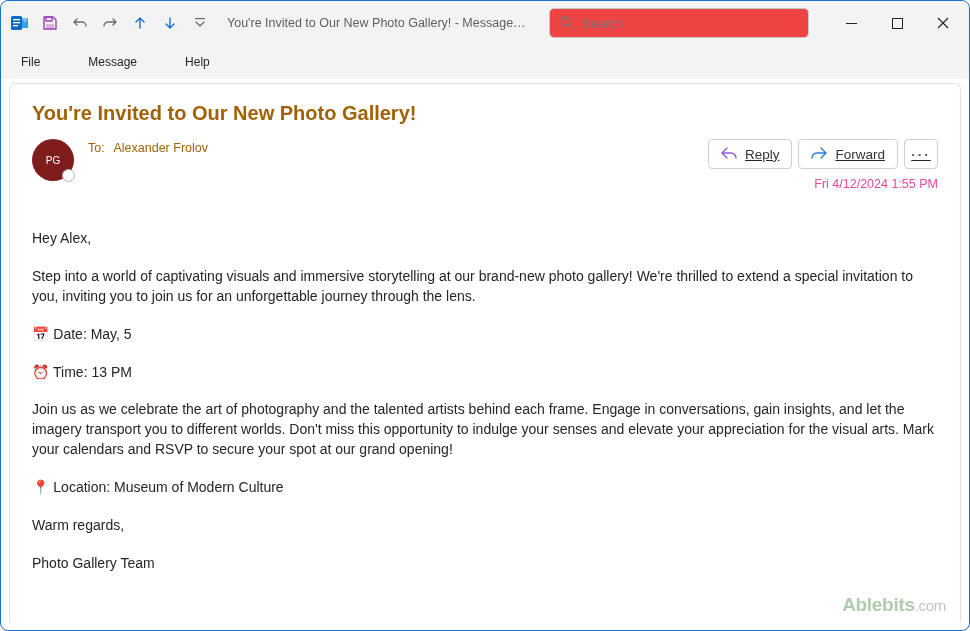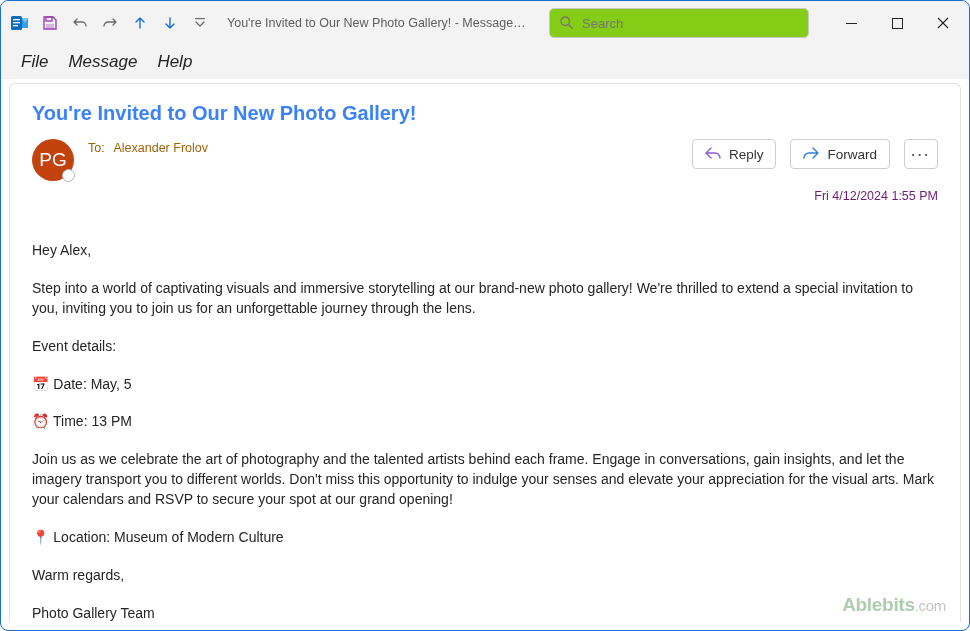--- a/index.html
+++ b/index.html
@@ -45,21 +45,21 @@
   }
   .search-wrap {
     margin-left: 22px;
     position: relative;
   }
   .search-input {
     width: 260px;
     height: 30px;
     border: 1px solid #c8c8c8;
     border-radius: 5px;
-    background: #84cc16;
+    background: #ef4444;
     padding: 0 10px 0 32px;
     font-size: 13px;
     font-family: inherit;
     color: #242424;
     outline: none;
   }
   .search-input::placeholder { color: #757575; }
   .search-icon-pos {
     position: absolute;
     left: 10px;
@@ -77,55 +77,54 @@
     display: flex;
     align-items: center;
     justify-content: center;
   }
   .menubar {
     height: 34px;
     background: #f3f3f3;
     display: flex;
     align-items: center;
     padding: 0 12px;
-    gap: 4px;
-    font-size: 17px;
-    font-style: italic;
+    gap: 32px;
+    font-size: 12px;
   }
   .menu-item { padding: 4px 8px; border-radius: 4px; }
   .content {
     background: #fff;
     margin: 4px 8px 8px 8px;
     border: 1px solid #e1e1e1;
     border-bottom: none;
     border-radius: 6px 6px 0 0;
     height: calc(100% - 90px);
     padding: 18px 22px 0 22px;
     position: relative;
   }
   .subject {
     font-size: 20px;
     font-weight: 600;
-    color: #3b82f6;
+    color: #a16207;
     margin: 0 0 14px 0;
   }
   .header-row {
     display: flex;
     align-items: flex-start;
   }
   .avatar {
     width: 42px;
     height: 42px;
     border-radius: 50%;
-    background: #c2410c;
+    background: #7f1d1d;
     color: #fff;
     display: flex;
     align-items: center;
     justify-content: center;
-    font-size: 19px;
+    font-size: 10px;
     font-weight: 400;
     position: relative;
     flex-shrink: 0;
   }
   .avatar::after {
     content: "";
     position: absolute;
     right: -1px;
     bottom: -1px;
     width: 11px;
@@ -151,21 +150,22 @@
   }
   .to-label { margin-right: 6px; }
   .actions {
     display: flex;
     align-items: flex-start;
     flex-direction: column;
     align-items: flex-end;
   }
   .action-buttons {
     display: flex;
-    gap: 14px;
+    gap: 6px;
+    text-decoration: underline;
   }
   .act-btn {
     border: 1px solid #cfcfcf;
     background: #fff;
     border-radius: 4px;
     height: 30px;
     padding: 0 12px;
     display: flex;
     align-items: center;
     gap: 8px;
@@ -176,23 +176,23 @@
   .act-btn svg { flex-shrink: 0; }
   .more-btn {
     width: 34px;
     padding: 0;
     justify-content: center;
     letter-spacing: 2px;
     font-weight: 700;
     color: #555;
   }
   .timestamp {
-    margin-top: 20px;
+    margin-top: 8px;
     font-size: 12.5px;
-    color: #701a75;
+    color: #ec4899;
   }
   .body-area {
     margin-top: 38px;
     line-height: 1.42;
     font-size: 14px;
     color: #252525;
   }
   .body-area p { margin: 0 0 18px 0; }
   .tight { margin: 0 0 2px 0; }
   .watermark {
@@ -326,21 +326,20 @@
         </div>
         <div class="act-btn more-btn">···</div>
       </div>
       <div class="timestamp">Fri 4/12/2024 1:55 PM</div>
     </div>
   </div>
 
   <div class="body-area">
     <p>Hey Alex,</p>
     <p>Step into a world of captivating visuals and immersive storytelling at our brand-new photo gallery! We're thrilled to extend a special invitation to you, inviting you to join us for an unforgettable journey through the lens.</p>
-    <p> Event details:</p>
     <p class="tight">📅 Date: May, 5</p>
     <p class="tight">⏰ Time: 13 PM</p>
     <p>Join us as we celebrate the art of photography and the talented artists behind each frame. Engage in conversations, gain insights, and let the imagery transport you to different worlds. Don't miss this opportunity to indulge your senses and elevate your appreciation for the visual arts. Mark your calendars and RSVP to secure your spot at our grand opening!</p>
     <p>📍 Location: Museum of Modern Culture</p>
     <p class="tight"> Warm regards,</p>
     <p class="tight">Photo Gallery Team</p>
   </div>
 
   <div class="watermark">
     <span>Ablebits</span><span class="dom">.com</span>

